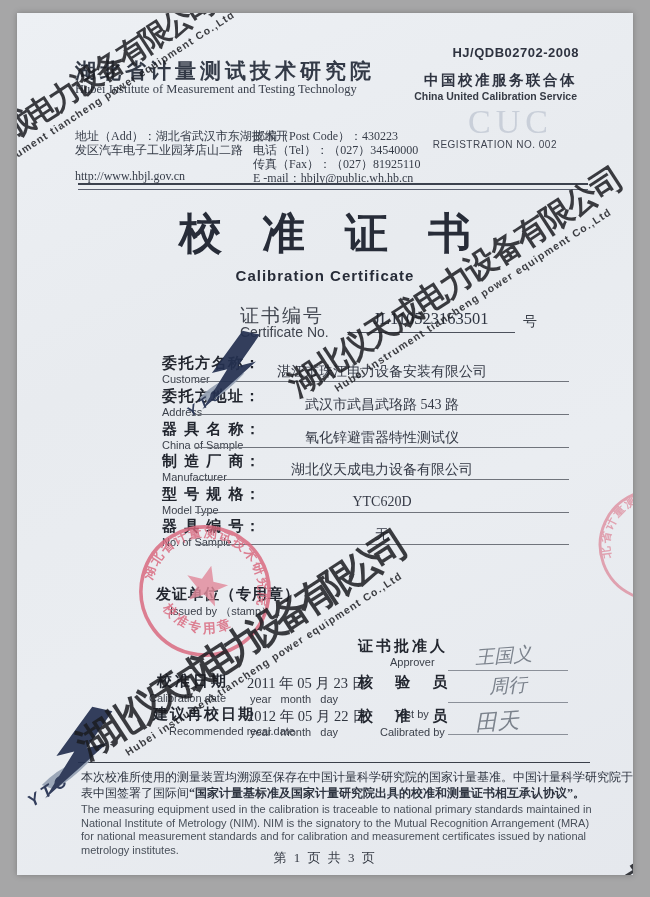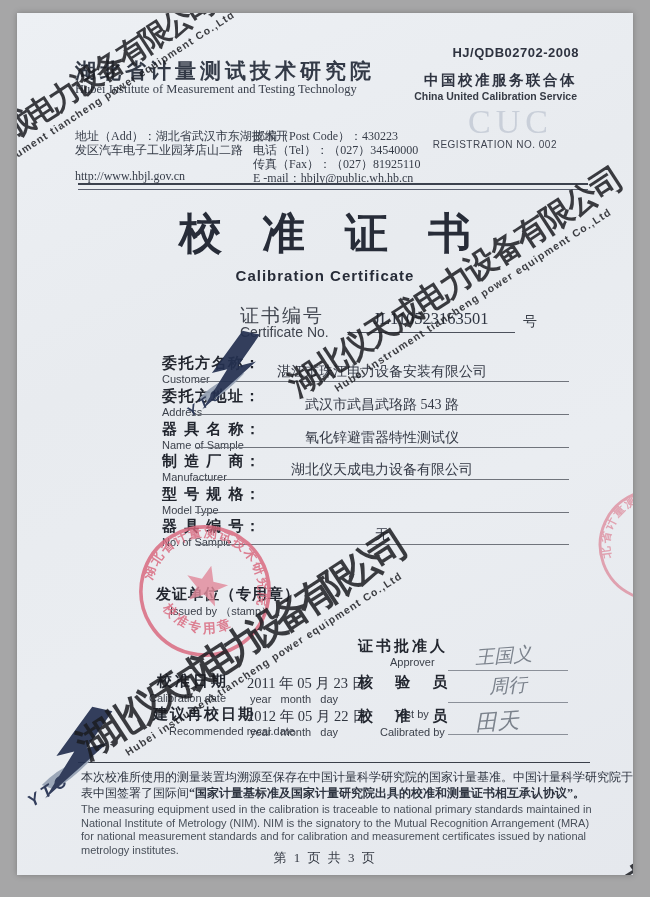--- a/index.html
+++ b/index.html
@@ -111,31 +111,32 @@
     <div class="abs f-en" style="left:145px;top:360px">Customer</div>
     <div class="abs f-val" style="left:178px;top:350px;width:374px">湛江市珠江电力设备安装有限公司</div>
     <div class="abs f-line" style="left:178px;top:368px;width:374px"></div>
 
     <div class="abs f-cn" style="left:145px;top:374px">委托方地址：</div>
     <div class="abs f-en" style="left:145px;top:393px">Address</div>
     <div class="abs f-val" style="left:178px;top:383px;width:374px">武汉市武昌武珞路 543 路</div>
     <div class="abs f-line" style="left:178px;top:401px;width:374px"></div>
 
     <div class="abs f-cn" style="left:145px;top:407px">器 具 名 称：</div>
-    <div class="abs f-en" style="left:145px;top:426px">Name of Sample</div>
+    <div class="abs f-en" style="left:145px;top:426px">China of Sample</div>
     <div class="abs f-val" style="left:178px;top:416px;width:374px">氧化锌避雷器特性测试仪</div>
     <div class="abs f-line" style="left:178px;top:434px;width:374px"></div>
 
     <div class="abs f-cn" style="left:145px;top:439px">制 造 厂 商：</div>
     <div class="abs f-en" style="left:145px;top:458px">Manufacturer</div>
     <div class="abs f-val" style="left:178px;top:448px;width:374px">湖北仪天成电力设备有限公司</div>
     <div class="abs f-line" style="left:178px;top:466px;width:374px"></div>
 
     <div class="abs f-cn" style="left:145px;top:472px">型 号 规 格：</div>
     <div class="abs f-en" style="left:145px;top:491px">Model Type</div>
+    <div class="abs f-val" style="left:178px;top:481px;width:374px">YTC620D</div>
     <div class="abs f-line" style="left:178px;top:499px;width:374px"></div>
 
     <div class="abs f-cn" style="left:145px;top:504px">器 具 编 号：</div>
     <div class="abs f-en" style="left:145px;top:523px">No. of Sample</div>
     <div class="abs f-val" style="left:178px;top:513px;width:374px">无</div>
     <div class="abs f-line" style="left:178px;top:531px;width:374px"></div>
 
     <div class="abs iss-cn">发证单位（专用章）</div>
     <div class="abs iss-en">Issued by  （stamp）</div>
 

